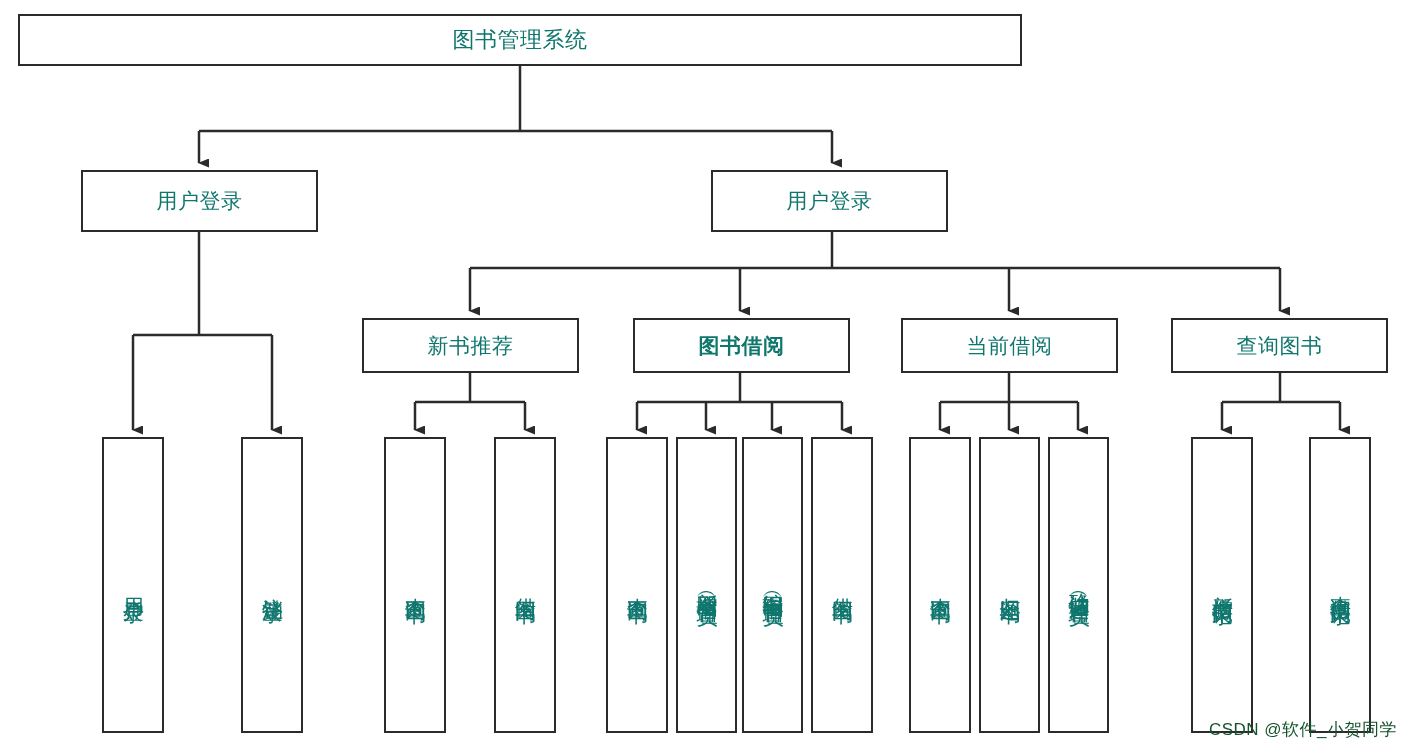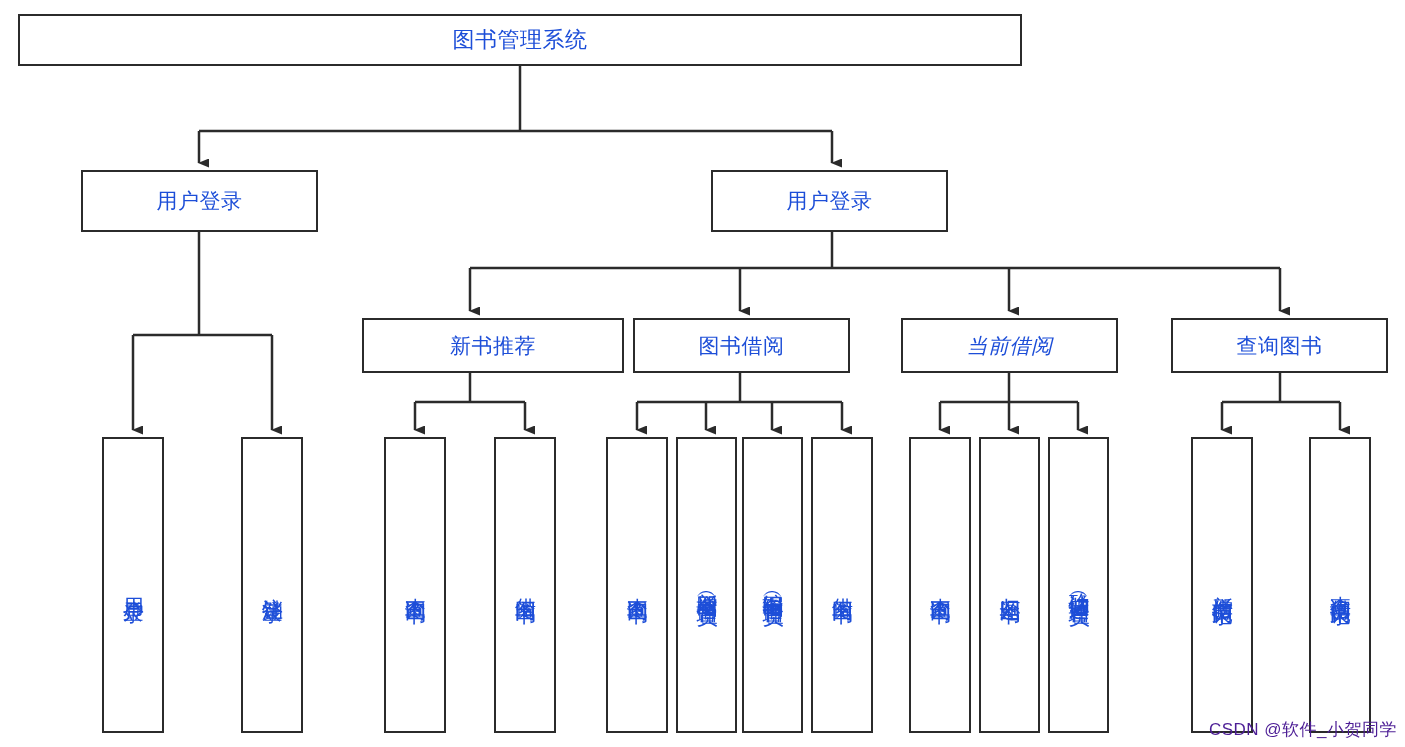--- a/index.html
+++ b/index.html
@@ -27,21 +27,21 @@
     height: 747px;
   }
   .node-box {
     position: absolute;
     box-sizing: border-box;
     border: 2.5px solid #2b2b2b;
     background: #ffffff;
     display: flex;
     align-items: center;
     justify-content: center;
-    color: #1d4ed8;
+    color: #0f766e;
   }
   .node-label-h {
     font-size: 21px;
     line-height: 1.1;
     white-space: nowrap;
     letter-spacing: 0.5px;
   }
   .node-box.root .node-label-h {
     font-size: 22px;
   }
@@ -56,21 +56,21 @@
     line-height: 1.18;
     letter-spacing: 2px;
     white-space: nowrap;
     text-align: center;
   }
   .watermark {
     position: absolute;
     right: 8px;
     bottom: 6px;
     font-size: 17px;
-    color: #4c1d95;
+    color: #14532d;
     white-space: nowrap;
     letter-spacing: 0.5px;
     pointer-events: none;
   }
 </style>
 </head>
 <body>
 
 <div id="diagram-root">
 
@@ -131,27 +131,27 @@
     <span class="node-label-h">图书管理系统</span>
   </div>
 
   <div class="node-box" style="left:81px; top:170px; width:237px; height:62px;">
     <span class="node-label-h">用户登录</span>
   </div>
   <div class="node-box" style="left:711px; top:170px; width:237px; height:62px;">
     <span class="node-label-h">用户登录</span>
   </div>
 
-  <div class="node-box" style="left:362px; top:318px; width:262px; height:55px;">
+  <div class="node-box" style="left:362px; top:318px; width:217px; height:55px;">
     <span class="node-label-h">新书推荐</span>
   </div>
-  <div class="node-box" style="left:633px; top:318px; width:217px; height:55px;">
+  <div class="node-box" style="left:633px; top:318px; width:217px; height:55px;font-weight:bold;">
     <span class="node-label-h">图书借阅</span>
   </div>
-  <div class="node-box" style="left:901px; top:318px; width:217px; height:55px;font-style:italic;">
+  <div class="node-box" style="left:901px; top:318px; width:217px; height:55px;">
     <span class="node-label-h">当前借阅</span>
   </div>
   <div class="node-box" style="left:1171px; top:318px; width:217px; height:55px;">
     <span class="node-label-h">查询图书</span>
   </div>
 
   <div class="node-box leaf" style="left:102px; top:437px; width:62px; height:296px;">
     <span class="node-label-v">用户登录</span>
   </div>
   <div class="node-box leaf" style="left:241px; top:437px; width:62px; height:296px;">

